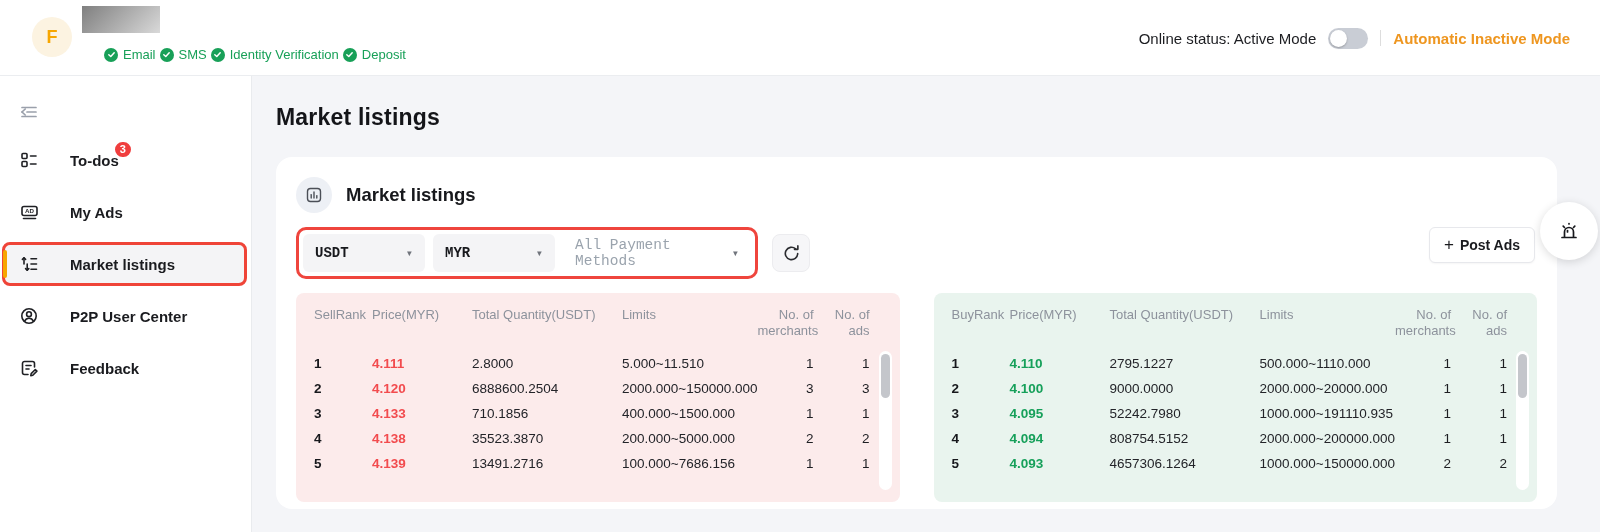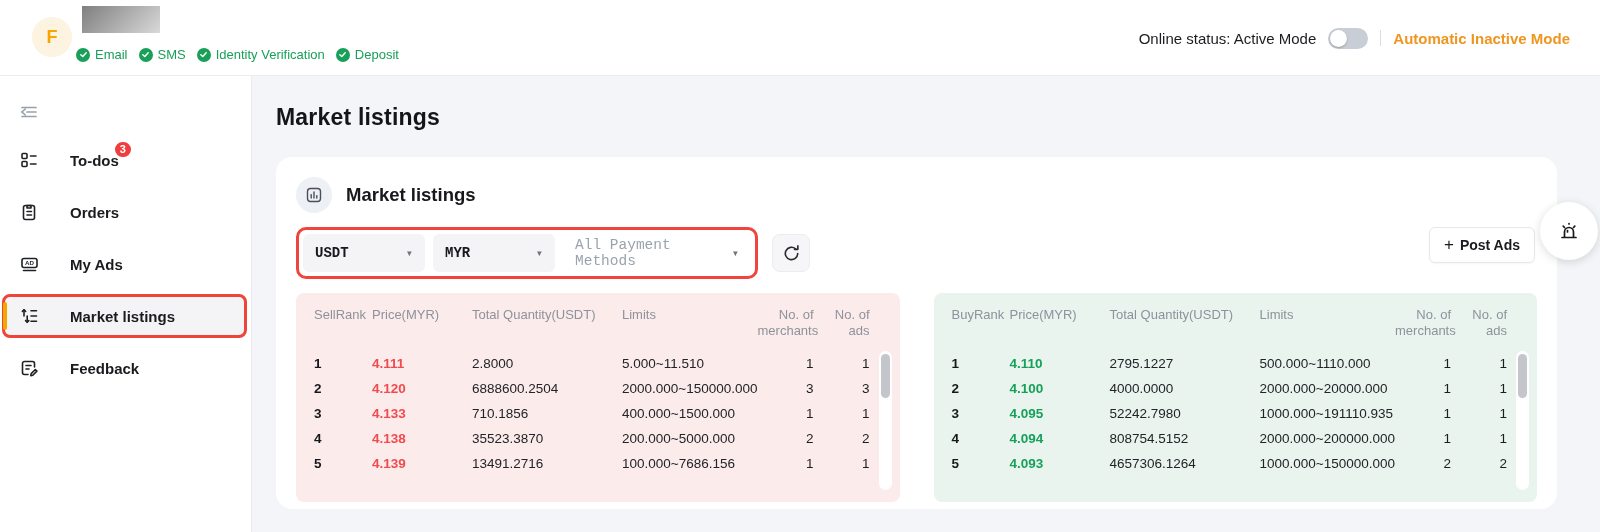--- a/index.html
+++ b/index.html
@@ -6,21 +6,21 @@
   html,body { width:1600px; height:532px; overflow:hidden; }
   body { font-family:"Liberation Sans","DejaVu Sans",sans-serif; background:#f4f5f8; color:#17181c; position:relative; }
 
   
   .topbar { position:relative; height:76px; background:#fff; border-bottom:1px solid #ebedf0; }
   .avatar { position:absolute; left:32px; top:17px; width:40px; height:40px; border-radius:50%;
             background:#fcf3e1; color:#f7a600; font-weight:bold; font-size:18px;
             display:flex; align-items:center; justify-content:center; }
   .redacted { position:absolute; left:82px; top:6px; width:78px; height:27px;
               background:linear-gradient(135deg,#7f7f7f,#d9d9d9); }
-  .badges { position:absolute; left:76px; top:47px; display:flex; gap:11px; align-items:center;justify-content:center; }
+  .badges { position:absolute; left:104px; top:47px; display:flex; gap:4px; align-items:center;justify-content:center; }
   .badge { display:flex; align-items:center; gap:5px; color:#18a058; font-size:13px; }
   .checkcircle { width:14px; height:14px; border-radius:50%; background:#18a058; display:flex; align-items:center; justify-content:center; }
   .checkcircle svg { display:block; }
   .topbar-right { position:absolute; right:30px; top:0; height:76px; display:flex; align-items:center; gap:12px; }
   .status-label { font-size:15px; color:#1c1d21; }
   .toggle { width:40px; height:21px; border-radius:11px; background:#c9cdd5; position:relative; cursor:pointer; }
   .toggle .knob { position:absolute; left:2px; top:2px; width:17px; height:17px; border-radius:50%; background:#fff; box-shadow:0 1px 2px rgba(0,0,0,.25); }
   .vdiv { width:1px; height:16px; background:#ddd; }
   .auto-mode { font-size:15px; font-weight:bold; color:#ee9620; }
 
@@ -156,31 +156,20 @@
             <path d="M11.5 6h5.5"></path>
               <path d="M11.5 14h5.5"></path>
           </svg>
         </span>
         <span class="nav-label">
           <span>To-dos</span>
           <span class="count-badge">3</span>
         </span>
       </div>
 
-      <div class="nav-item">
-        <span class="icon">
-          <svg width="20" height="20" viewBox="0 0 20 20" fill="none" stroke="#1f2024" stroke-width="1.6" stroke-linecap="round" stroke-linejoin="round">
-            <rect x="4.5" y="3.5" width="11" height="14" rx="2"></rect>
-              <path d="M8 3.5h4v2.5H8z"></path>
-              <path d="M8 9.5h4.5"></path>
-              <path d="M8 13h4.5"></path>
-          </svg>
-        </span>
-        <span class="nav-label">Orders</span>
-      </div>
 
       <div class="nav-item">
         <span class="icon">
           <svg width="21" height="20" viewBox="0 0 21 20" fill="none">
             <rect x="3" y="4.5" width="15" height="9" rx="2" stroke="#1f2024" stroke-width="1.6"></rect>
             <text x="10.5" y="11.3" font-size="6.2" font-weight="bold" fill="#1f2024" text-anchor="middle" font-family="Liberation Sans, sans-serif">AD</text>
             <path d="M4.5 16.5h12" stroke="#1f2024" stroke-width="1.6" stroke-linecap="round"></path>
           </svg>
         </span>
         <span class="nav-label">My Ads</span>
@@ -195,20 +184,30 @@
             <path d="M8.2 10v6.2"></path>
               <path d="M6.6 14.6l1.6 1.6 1.6-1.6"></path>
             <path d="M12 4.8h5.5"></path>
               <path d="M12 10h5.5"></path>
               <path d="M12 15.2h5.5"></path>
           </svg>
         </span>
         <span class="nav-label">Market listings</span>
       </div>
 
+      <div class="nav-item">
+        <span class="icon">
+          <svg width="20" height="20" viewBox="0 0 20 20" fill="none" stroke="#1f2024" stroke-width="1.6" stroke-linecap="round">
+            <circle cx="10" cy="10" r="7.2"></circle>
+              <circle cx="10" cy="8.2" r="2.4"></circle>
+              <path d="M5.6 15.2c.9-2 2.5-3 4.4-3s3.5 1 4.4 3"></path>
+          </svg>
+        </span>
+        <span class="nav-label">P2P User Center</span>
+      </div>
 
       <div class="nav-item">
         <span class="icon">
           <svg width="20" height="20" viewBox="0 0 20 20" fill="none" stroke="#1f2024" stroke-width="1.6" stroke-linecap="round" stroke-linejoin="round">
             <path d="M15.5 9V5.5a2 2 0 0 0-2-2h-8a2 2 0 0 0-2 2v9a2 2 0 0 0 2 2H9"></path>
             <path d="M7 7.5h5"></path>
               <path d="M7 11h3"></path>
             <path d="M12.2 15.6l4.1-4.1 1.6 1.6-4.1 4.1-2 .4z"></path>
           </svg>
         </span>
@@ -334,21 +333,21 @@
                 <div class="cell rank">1</div>
                 <div class="cell price buy">4.110</div>
                 <div class="cell qty">2795.1227</div>
                 <div class="cell limits">500.000~1110.000</div>
                 <div class="cell num">1</div>
                 <div class="cell num">1</div>
               </div>
               <div class="trow">
                 <div class="cell rank">2</div>
                 <div class="cell price buy">4.100</div>
-                <div class="cell qty">4000.0000</div>
+                <div class="cell qty">9000.0000</div>
                 <div class="cell limits">2000.000~20000.000</div>
                 <div class="cell num">1</div>
                 <div class="cell num">1</div>
               </div>
               <div class="trow">
                 <div class="cell rank">3</div>
                 <div class="cell price buy">4.095</div>
                 <div class="cell qty">52242.7980</div>
                 <div class="cell limits">1000.000~191110.935</div>
                 <div class="cell num">1</div>

